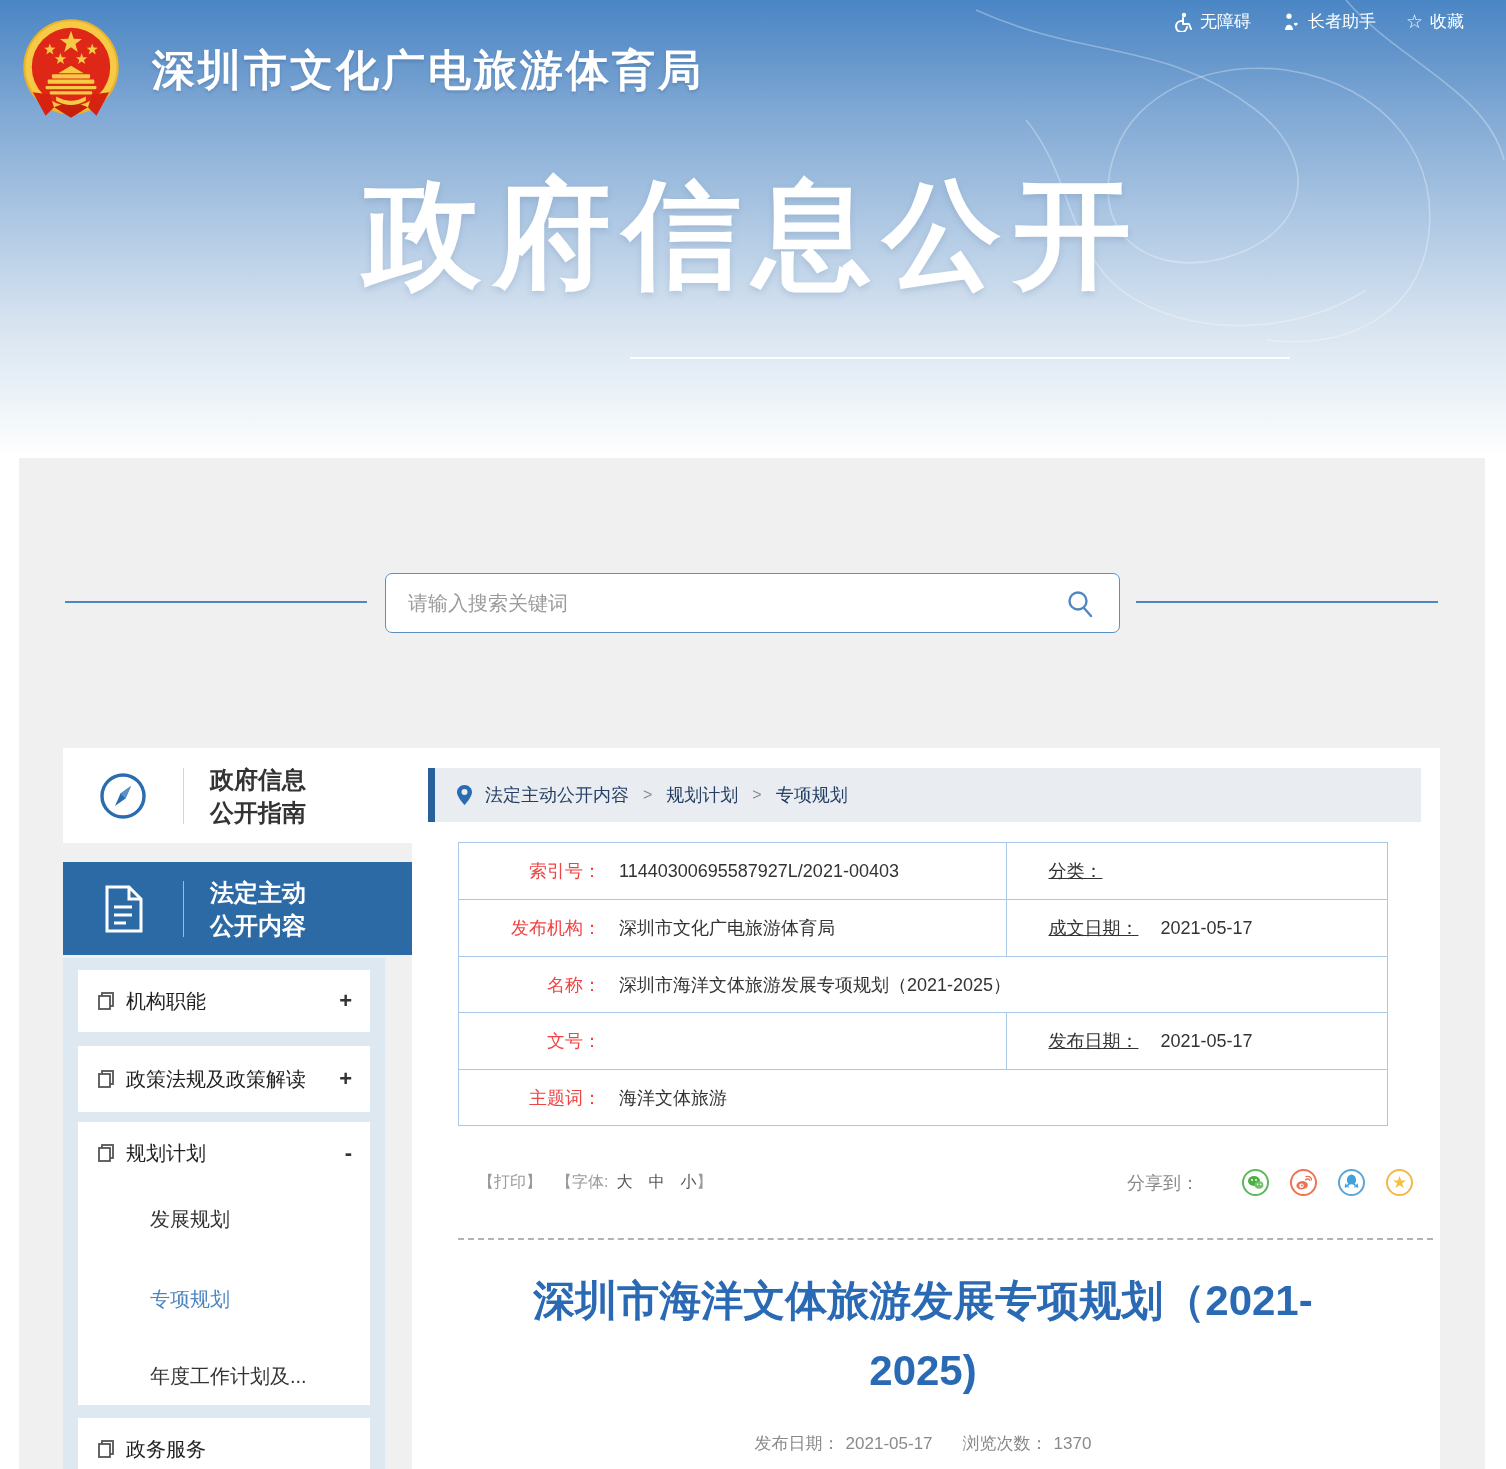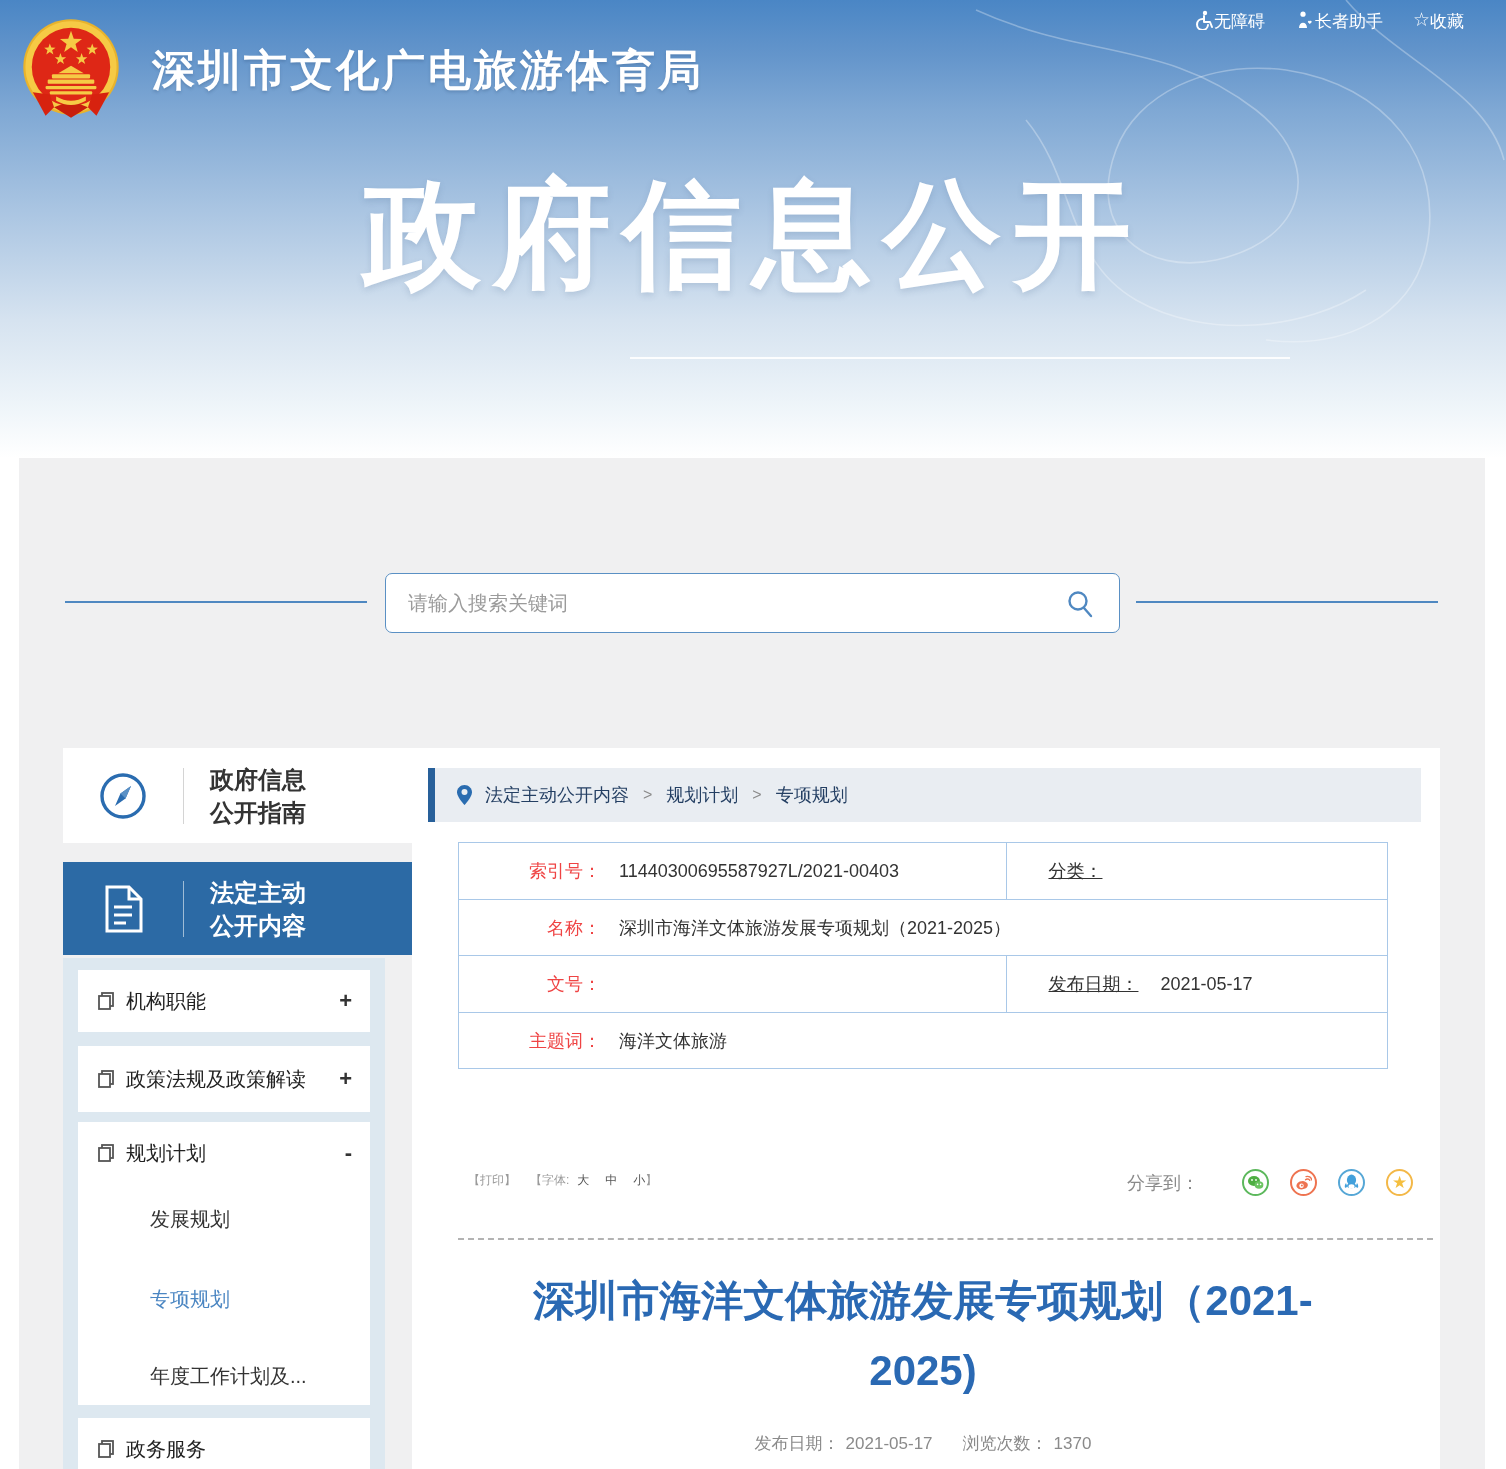--- a/index.html
+++ b/index.html
@@ -9,21 +9,21 @@
     font-family:"Liberation Sans","DejaVu Sans",sans-serif; color:#333;
   }
 
   
   .hero {
     position:absolute; left:0; top:0; width:1506px; height:458px;
     background:linear-gradient(180deg,#4a86c5 0%,#6495cb 12%,#7fa8d4 24%,#aac5e2 46%,#d6e3f0 70%,#f0f6fa 90%,#ffffff 100%);
   }
   .deco { position:absolute; right:0; top:0; pointer-events:none; }
   .top-links { position:absolute; top:10px; right:42px; display:flex; gap:30px; align-items:center; }
-  .top-link { display:flex; gap:0; color:#fff; font-size:17px; cursor:pointer; }
+  .top-link { display:flex; align-items:center; gap:7px; color:#fff; font-size:17px; cursor:pointer; }
   .top-link svg { display:block; }
   .fav-star { font-size:19px; line-height:1; }
 
   .emblem { position:absolute; left:18px; top:16px; width:106px; height:106px; }
   .org-name {
     position:absolute; left:152px; top:42px; color:#fff; font-size:43px; font-weight:bold;
     letter-spacing:3px; text-shadow:0 2px 3px rgba(40,70,110,.25);
   }
   .hero-title {
     position:absolute; left:0; top:156px; width:1506px; text-align:center;
@@ -83,21 +83,21 @@
 
   .doc-table { position:absolute; left:458px; top:842px; width:930px; border-collapse:collapse; }
   .doc-table td { border:1px solid #a9c8e8; background:#fff; font-size:18px; color:#333; vertical-align:middle; }
   .doc-table td.c1 { width:549px; }
   .doc-table td.c2 { width:381px; padding-left:41px; }
   .lab { display:inline-block; width:142px; text-align:right; color:#ef4444; }
   .val { margin-left:18px; color:#333; }
   .c2 .lab2 { color:#333;text-decoration:underline; }
   .c2 .val { margin-left:22px; }
 
-  .print-row { position:absolute; left:468px; top:1172px; font-size:12px; color:#9a9a9a; display:flex; }
+  .print-row { position:absolute; left:478px; top:1172px; font-size:16px; color:#9a9a9a; display:flex; }
   .font-size-opt { color:#555; margin:0 8px; cursor:pointer; }
   .share-row { position:absolute; left:1127px; top:1169px; display:flex; align-items:center; }
   .share-label { font-size:18px; color:#8a8a8a; margin-right:22px; }
   .share-ico { width:27px; height:27px; border-radius:50%; margin-left:21px; display:flex; align-items:center; justify-content:center; cursor:pointer; background:#fff; }
   .share-ico:first-of-type { margin-left:0; }
   .ico-wechat { border:2px solid #5cb85c; }
   .ico-weibo  { border:2px solid #ee7350; }
   .ico-qq     { border:2px solid #56a7d6; }
   .ico-qzone  { border:2px solid #f3b848; }
   .qzone-star { color:#f5bf3f; font-size:17px; line-height:1; }
@@ -296,20 +296,24 @@
   <span class="bc-sep">&gt;</span>
   <span class="bc-item">专项规划</span>
 </div>
 
 <table class="doc-table">
   <tbody>
       <tr style="height:57px;">
     <td class="c1"><span class="lab">索引号：</span><span class="val">11440300695587927L/2021-00403</span></td>
     <td class="c2"><span class="lab2">分类：</span><span class="val"></span></td>
   </tr>
+  <tr style="height:57px;">
+    <td class="c1"><span class="lab">发布机构：</span><span class="val">深圳市文化广电旅游体育局</span></td>
+    <td class="c2"><span class="lab2">成文日期：</span><span class="val">2021-05-17</span></td>
+  </tr>
   <tr style="height:56px;">
     <td class="c1" colspan="2"><span class="lab">名称：</span><span class="val">深圳市海洋文体旅游发展专项规划（2021-2025）</span></td>
   </tr>
   <tr style="height:57px;">
     <td class="c1"><span class="lab">文号：</span><span class="val"></span></td>
     <td class="c2"><span class="lab2">发布日期：</span><span class="val">2021-05-17</span></td>
   </tr>
   <tr style="height:56px;">
     <td class="c1" colspan="2"><span class="lab">主题词：</span><span class="val">海洋文体旅游</span></td>
   </tr>

